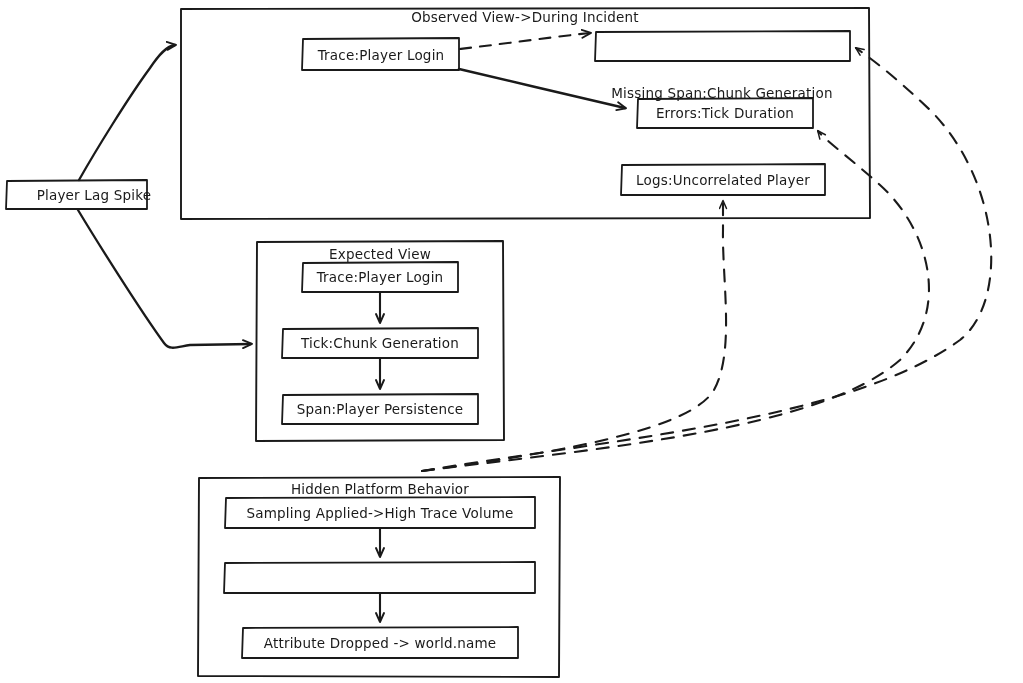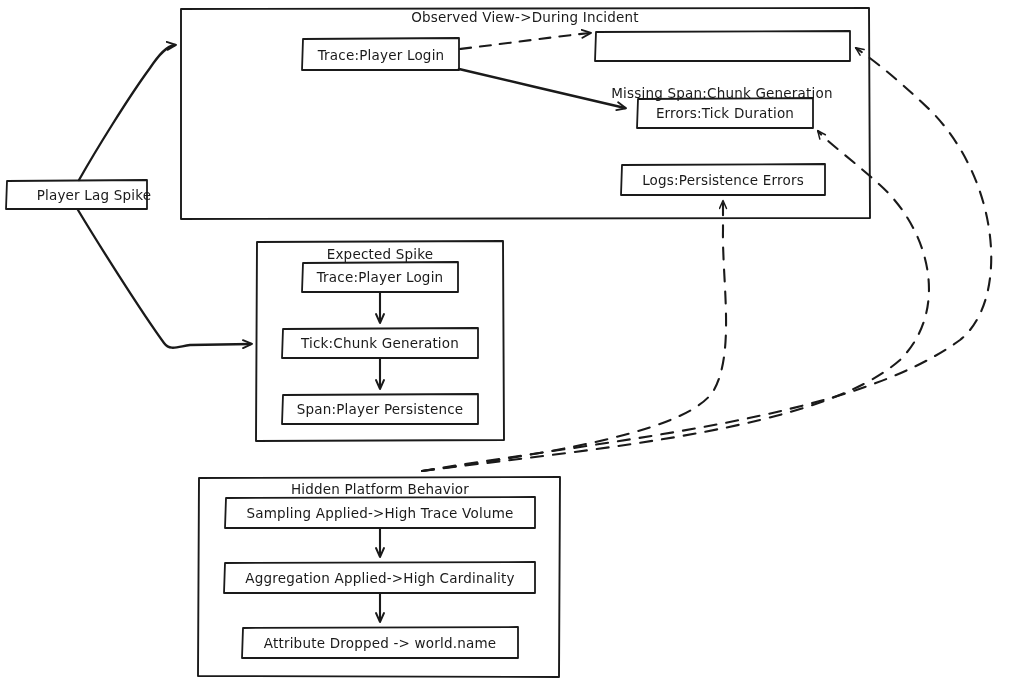--- a/index.html
+++ b/index.html
@@ -150,39 +150,38 @@
     </g>
 
     <g>
       <path d="M422,471 C 560,452 690,430 714,390 C 735,352 722,280 723,230 C 723,215 723,206 723,201" fill="none" stroke="#1a1a1a" stroke-width="2.1" stroke-linecap="round" stroke-dasharray="12 10" marker-end="url(#arrowThin)"></path>
     </g>
 
   </svg>
 
   <div class="group-label centered" style="left:525px; top:17px;">Observed View-&gt;During Incident</div>
 
-  <div class="group-label centered" style="left:380px; top:254px;">Expected Spike</div>
+  <div class="group-label centered" style="left:380px; top:254px;">Expected View</div>
 
   <div class="group-label centered" style="left:380px; top:489px;">Hidden Platform Behavior</div>
 
   <div class="node-label centered" style="left:94px; top:195px;">Player Lag Spike</div>
 
   <div class="node-label centered" style="left:381px; top:55px;">Trace:Player Login</div>
 
   <div class="node-label centered" style="left:722px; top:56px;margin-top:37px;">Missing Span:Chunk Generation</div>
 
   <div class="node-label centered" style="left:725px; top:113px;">Errors:Tick Duration</div>
 
-  <div class="node-label centered" style="left:723px; top:180px;">Logs:Persistence Errors</div>
+  <div class="node-label centered" style="left:723px; top:180px;">Logs:Uncorrelated Player</div>
 
   <div class="node-label centered" style="left:380px; top:277px;">Trace:Player Login</div>
 
   <div class="node-label centered" style="left:380px; top:343px;">Tick:Chunk Generation</div>
 
   <div class="node-label centered" style="left:380px; top:409px;">Span:Player Persistence</div>
 
   <div class="node-label centered" style="left:380px; top:513px;">Sampling Applied-&gt;High Trace Volume</div>
 
-  <div class="node-label centered" style="left:380px; top:578px;">Aggregation Applied-&gt;High Cardinality</div>
 
   <div class="node-label centered" style="left:380px; top:643px;">Attribute Dropped -&gt; world.name</div>
 
 </div>
 
 </body></html>

